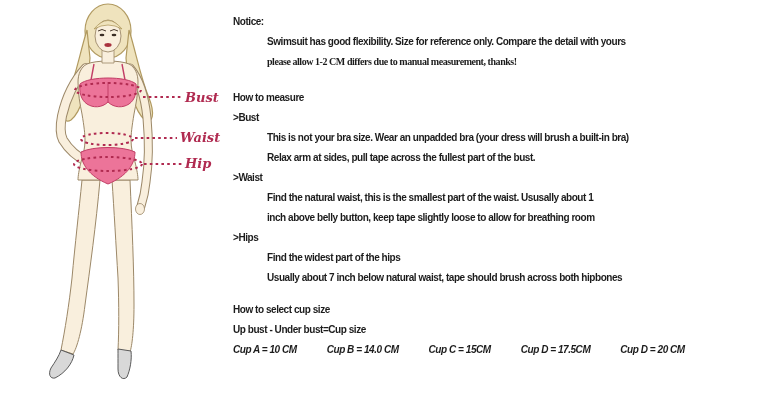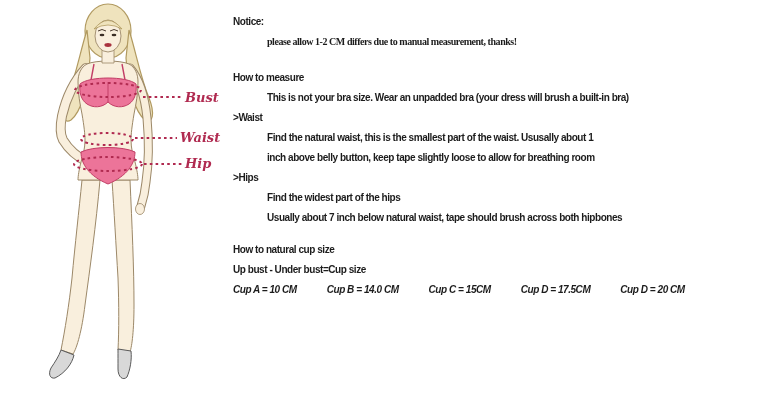--- a/index.html
+++ b/index.html
@@ -80,35 +80,38 @@
       </g>
 
       <text class="fig-label" x="184" y="102" fill="#b02a50">Bust</text>
       <text class="fig-label" x="179" y="142" fill="#b02a50">Waist</text>
       <text class="fig-label" x="184" y="168" fill="#b02a50">Hip</text>
     </svg>
   </div>
 
   <div class="text-panel">
     <div class="line">Notice:</div>
+    <div class="line ind">Swimsuit has good flexibility. Size for reference only. Compare the detail with yours</div>
     <div class="line ind gap-md">please allow 1-2 CM differs due to manual measurement, thanks!</div>
 
     <div class="line">How to measure</div>
 
+    <div class="line">&gt;Bust</div>
     <div class="line ind">This is not your bra size. Wear an unpadded bra (your dress will brush a built-in bra)</div>
+    <div class="line ind">Relax arm at sides, pull tape across the fullest part of the bust.</div>
 
     <div class="line">&gt;Waist</div>
     <div class="line ind">Find the natural waist, this is the smallest part of the waist. Ususally about 1</div>
     <div class="line ind">inch above belly button, keep tape slightly loose to allow for breathing room</div>
 
     <div class="line">&gt;Hips</div>
     <div class="line ind">Find the widest part of the hips</div>
     <div class="line ind gap-lg">Usually about 7 inch below natural waist, tape should brush across both hipbones</div>
 
-    <div class="line">How to natural cup size</div>
+    <div class="line">How to select cup size</div>
     <div class="line">Up bust - Under bust=Cup size</div>
     <div class="line cups">
       <span>Cup A = 10 CM</span>
       <span>Cup B = 14.0 CM</span>
       <span>Cup C = 15CM</span>
       <span>Cup D = 17.5CM</span>
       <span>Cup D = 20 CM</span>
     </div>
   </div>
 

